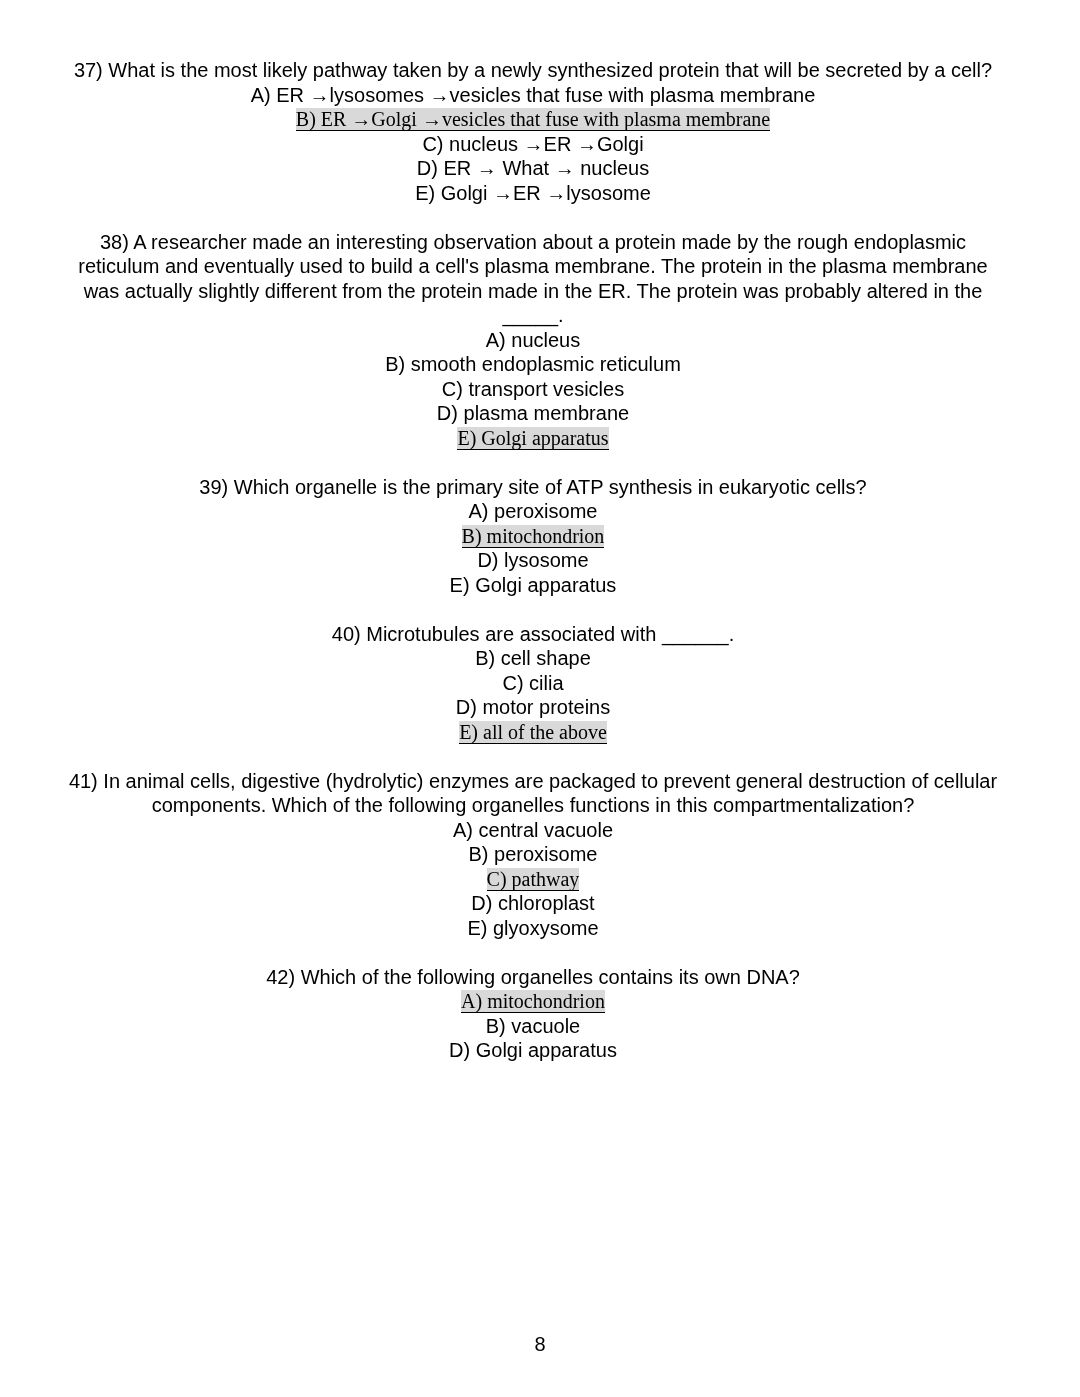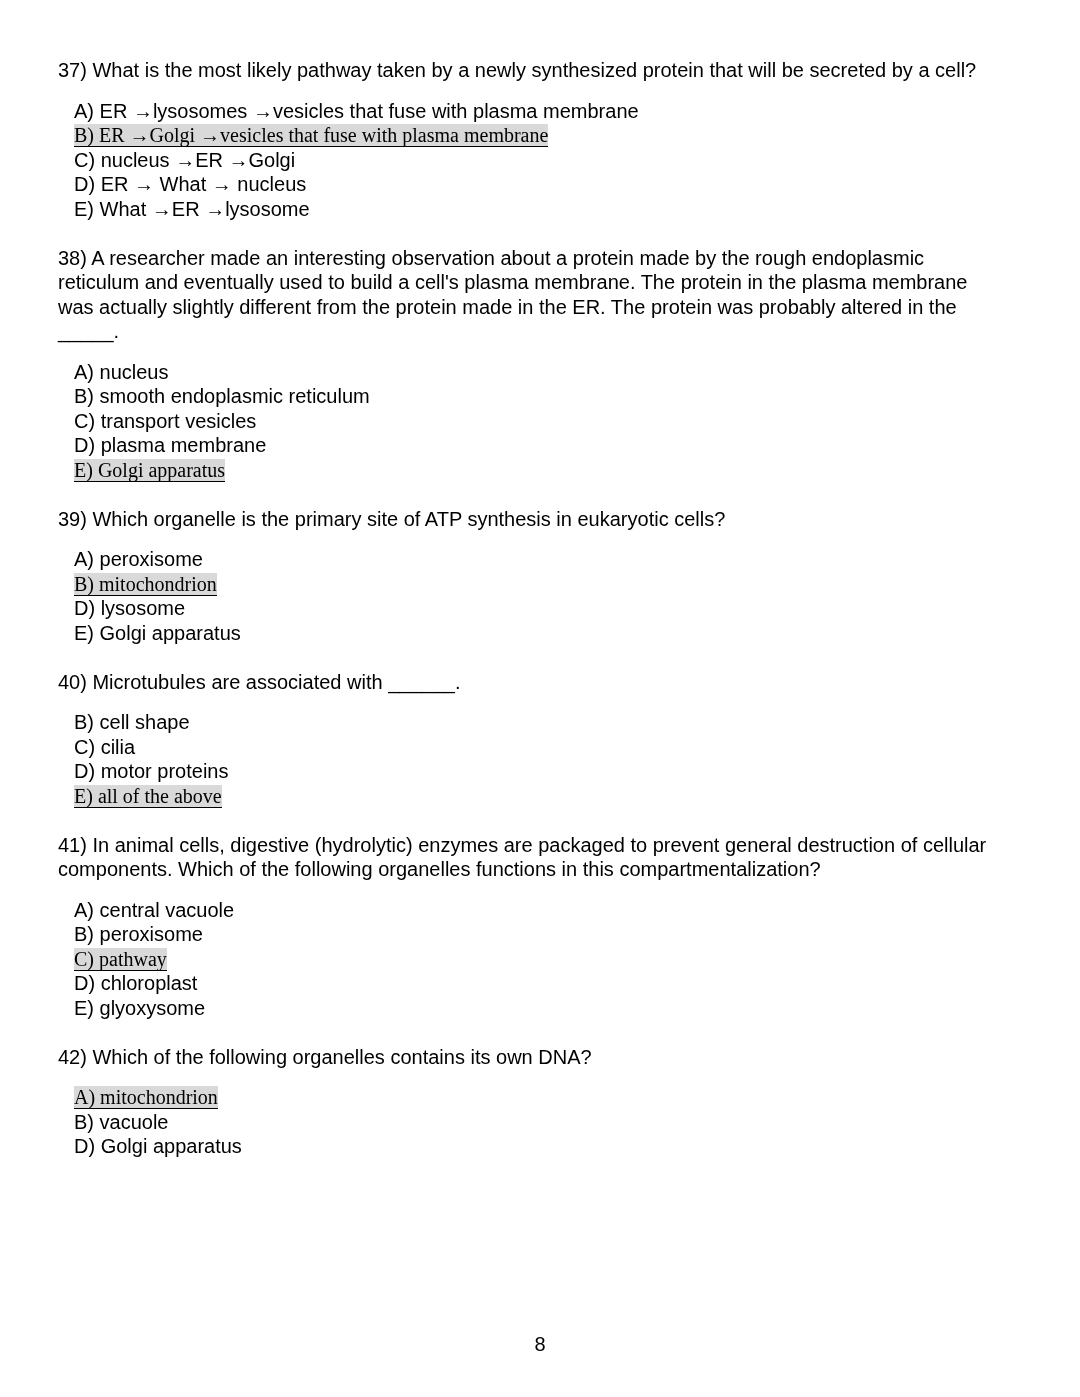--- a/index.html
+++ b/index.html
@@ -28,32 +28,33 @@
 
   .content {
     position: absolute;
     left: 58px;
     top: 58px;
     width: 950px;
   }
 
   .question-block {
     margin: 0 0 24.5px 0;
+    text-align: center;
   }
 
   .q-stem {
     font-size: 20px;
     line-height: 24.5px;
     margin: 0;
     white-space: pre-wrap;
   }
 
   .options {
     list-style: none;
-    margin: 16px;
+    margin: 0;
     padding: 0;
   }
 
   .option {
     font-size: 20px;
     line-height: 24.5px;
     margin: 0;
     padding: 0;
     white-space: pre-wrap;
   }
@@ -88,21 +89,21 @@
 
 <div class="page">
   <div class="content" id="question-list">
       <div class="question-block">
         <p class="q-stem">37) What is the most likely pathway taken by a newly synthesized protein that will be secreted by a cell?</p>
         <ul class="options">
           <li class="option"><span class="opt-text">A) ER →lysosomes →vesicles that fuse with plasma membrane</span></li>
           <li class="option answer"><span class="opt-text">B) ER →Golgi →vesicles that fuse with plasma membrane</span></li>
           <li class="option"><span class="opt-text">C) nucleus →ER →Golgi</span></li>
           <li class="option"><span class="opt-text">D) ER → What → nucleus</span></li>
-          <li class="option"><span class="opt-text">E) What →ER →lysosome</span></li>
+          <li class="option"><span class="opt-text">E) Golgi →ER →lysosome</span></li>
         </ul>
       </div>
       <div class="question-block">
         <p class="q-stem">38) A researcher made an interesting observation about a protein made by the rough endoplasmic reticulum and eventually used to build a cell's plasma membrane. The protein in the plasma membrane was actually slightly different from the protein made in the ER. The protein was probably altered in the _____.</p>
         <ul class="options">
           <li class="option"><span class="opt-text">A) nucleus</span></li>
           <li class="option"><span class="opt-text">B) smooth endoplasmic reticulum</span></li>
           <li class="option"><span class="opt-text">C) transport vesicles</span></li>
           <li class="option"><span class="opt-text">D) plasma membrane</span></li>
           <li class="option answer"><span class="opt-text">E) Golgi apparatus</span></li>

